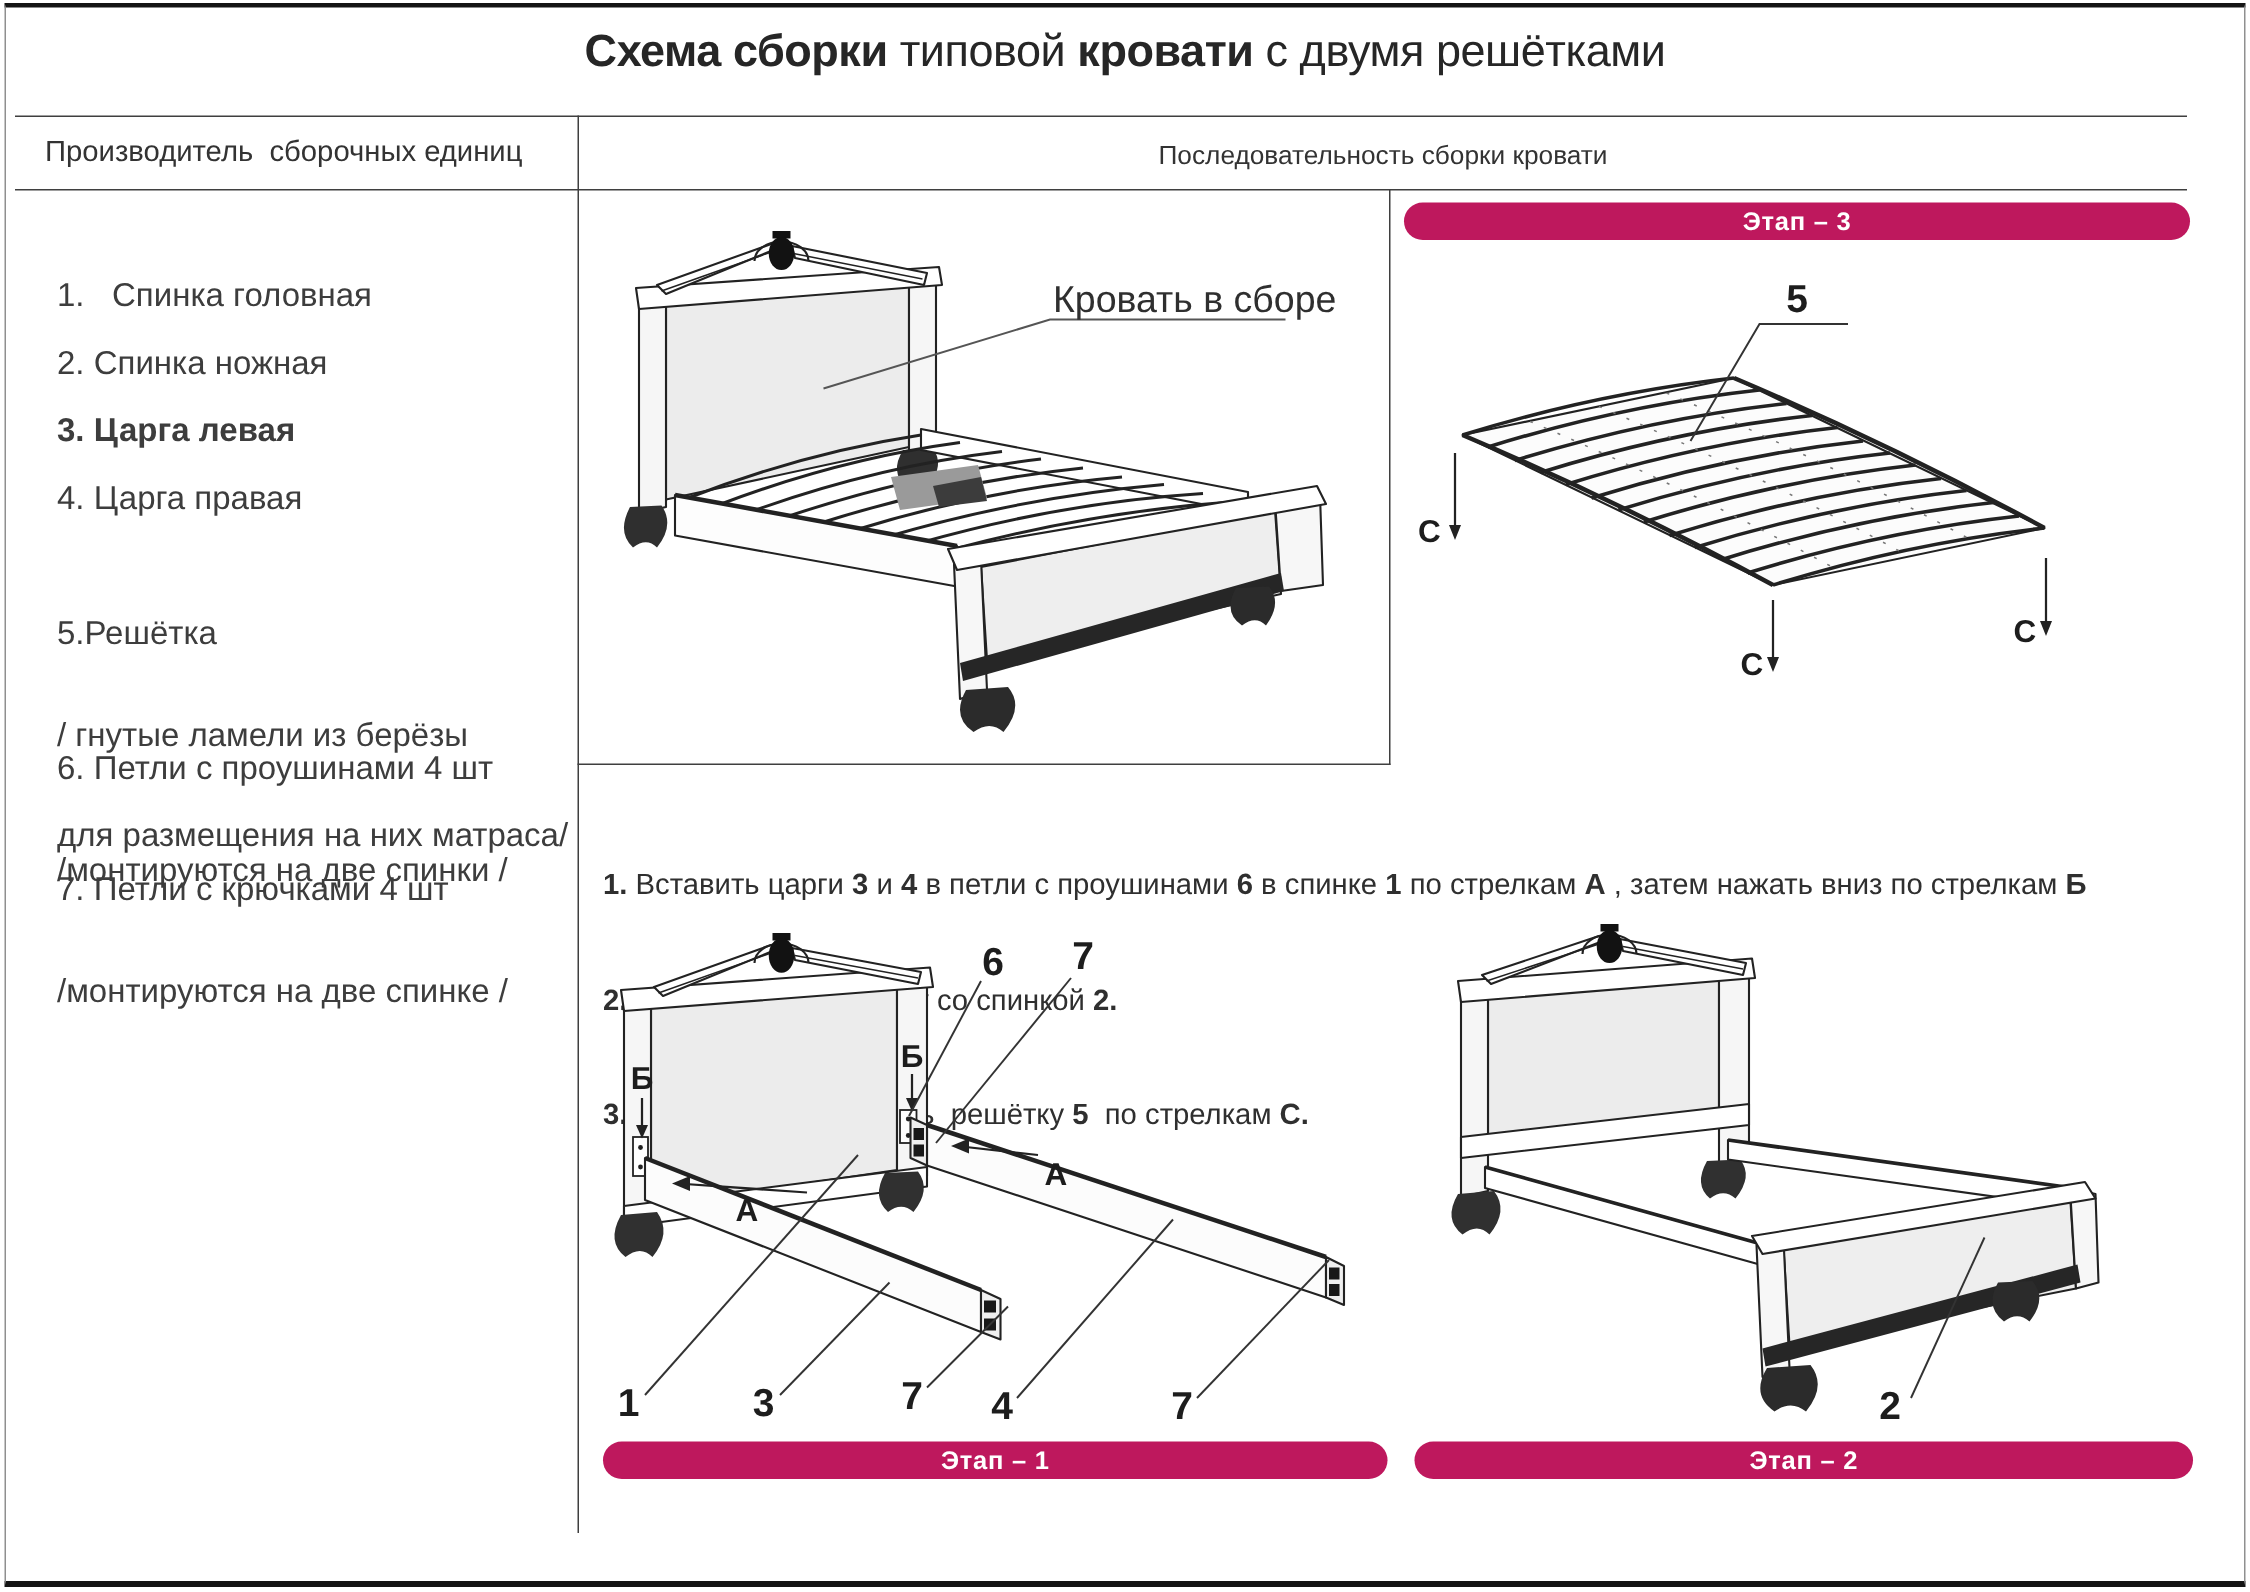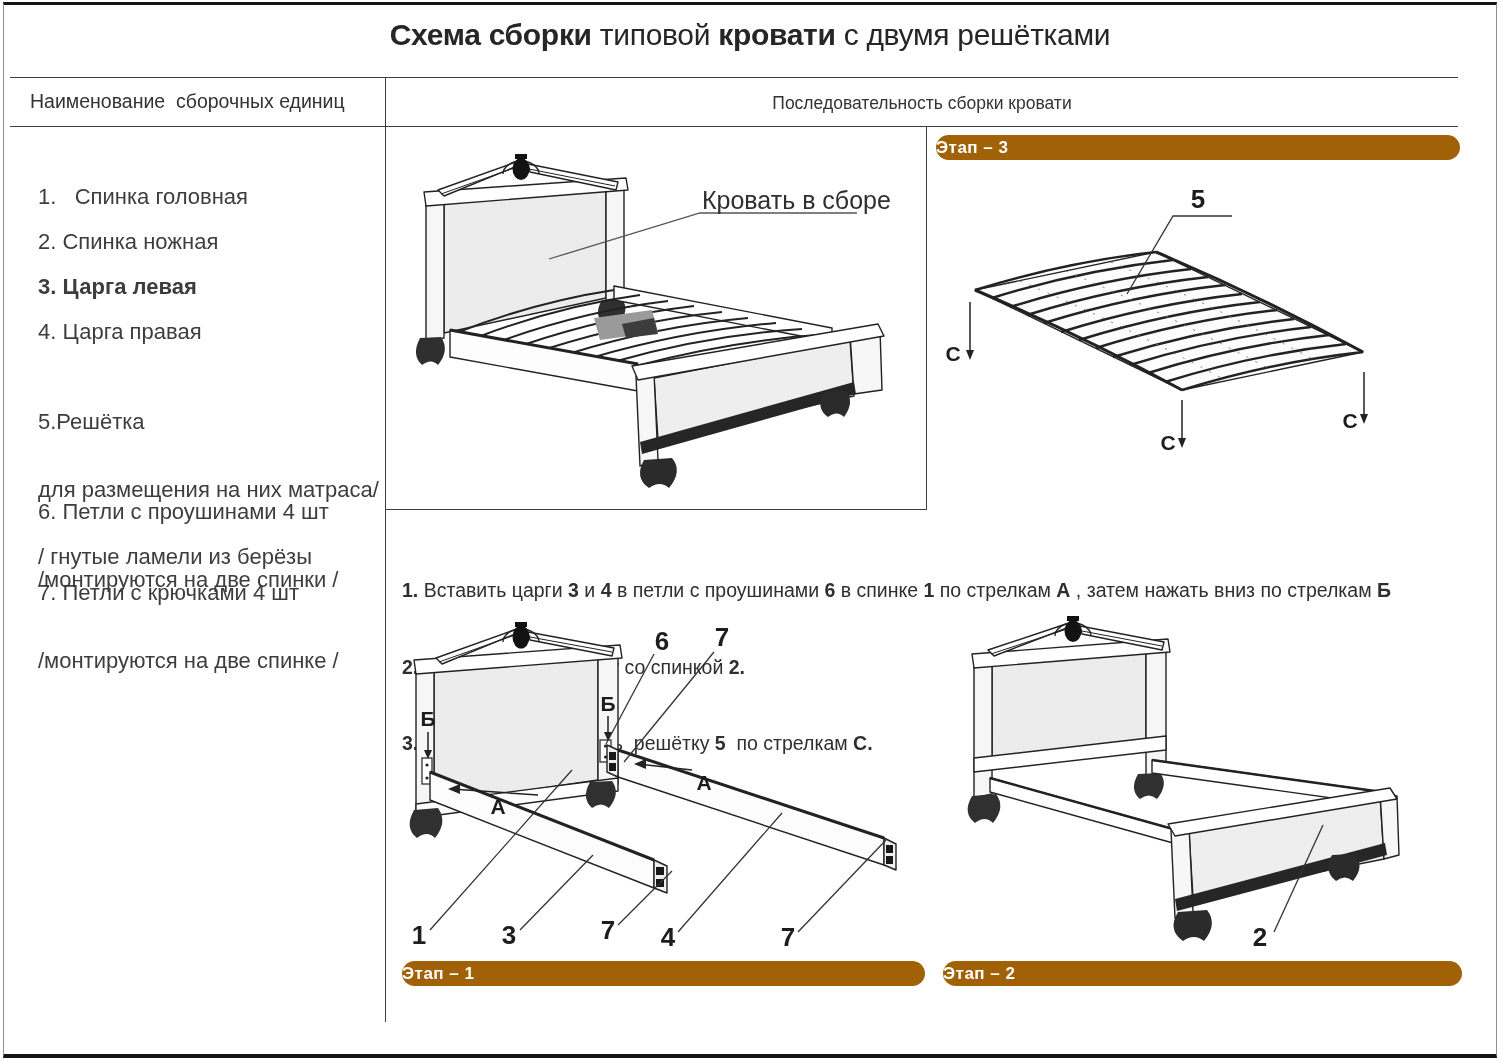--- a/index.html
+++ b/index.html
@@ -13,22 +13,22 @@
   .b{font-weight:700;}
   .hline{position:absolute;border-top:1.5px solid #3f3f3f;height:0;}
   .vline{position:absolute;border-left:1.5px solid #3f3f3f;width:0;}
   .col-header-left{position:absolute;left:30px;top:90px;width:350px;font-size:19.5px;
         color:#333;white-space:pre-wrap;}
   .col-header-right{position:absolute;left:386px;top:93px;width:1072px;text-align:center;
         font-size:17.5px;color:#333;}
   .part{position:absolute;left:38px;font-size:22px;line-height:22.5px;color:#3d3d3d;white-space:pre-wrap;}
   .instructions{position:absolute;left:402px;top:527px;font-size:19.5px;line-height:25.5px;
         color:#2f2f2f;white-space:pre-wrap;}
-  .pill{position:absolute;height:25px;background:#a16207;border-radius:13px;color:#fff;
-        font-size:17px;font-weight:700;line-height:25px;letter-spacing:0.5px;}
+  .pill{position:absolute;height:25px;background:#be185d;border-radius:13px;color:#fff;
+        font-size:17px;font-weight:700;text-align:center;line-height:25px;letter-spacing:0.5px;}
   .assembled-label{position:absolute;left:702px;top:186px;width:200px;font-size:25px;
         color:#2f2f2f;white-space:nowrap;}
   .footer{position:absolute;left:403px;top:999px;width:1053px;font-size:19.5px;color:#3a3a3a;
         text-align:justify;text-align-last:justify;}
   svg{position:absolute;overflow:visible;}
   svg .ln{stroke:#222;fill:none;}
   svg polygon.shape,svg path.shape{stroke:#222;stroke-width:1.4;stroke-linejoin:round;}
   svg text{font-family:"Liberation Sans","DejaVu Sans",sans-serif;fill:#1d1d1d;}
   svg text.num{font-size:26px;font-weight:700;text-anchor:middle;}
   svg text.ltr{font-size:21px;font-weight:700;text-anchor:middle;}
@@ -40,31 +40,31 @@
   <div class="sheet-border"></div>
 
   <div class="title"><span class="b">Схема сборки </span><span>типовой </span><span class="b">кровати </span><span>с двумя решётками</span></div>
 
   <div class="hline" style="left:10px;top:77px;width:1448px;"></div>
   <div class="hline" style="left:10px;top:126px;width:1448px;"></div>
   <div class="vline" style="left:385px;top:77px;height:945px;"></div>
   <div class="vline" style="left:926px;top:126px;height:384px;"></div>
   <div class="hline" style="left:385px;top:509px;width:542px;"></div>
 
-  <div class="col-header-left">Наименование  сборочных единиц</div>
+  <div class="col-header-left">Производитель  сборочных единиц</div>
   <div class="col-header-right">Последовательность сборки кровати</div>
 
   <div class="part" style="top:186px;">1.   Спинка головная</div>
   <div class="part" style="top:231px;">2. Спинка ножная</div>
   <div class="part" style="top:276px;font-weight:bold;">3. Царга левая</div>
   <div class="part" style="top:321px;">4. Царга правая</div>
   <div class="part" style="top:366px;">
     <div>5.Решётка</div>
+    <div>/ гнутые ламели из берёзы</div>
     <div>для размещения на них матраса/</div>
-    <div>/ гнутые ламели из берёзы</div>
   </div>
   <div class="part" style="top:456px;">
     <div>6. Петли с проушинами 4 шт</div>
     <div>/монтируются на две спинки /</div>
   </div>
   <div class="part" style="top:537px;">
     <div>7. Петли с крючками 4 шт</div>
     <div>/монтируются на две спинке /</div>
   </div>
 

